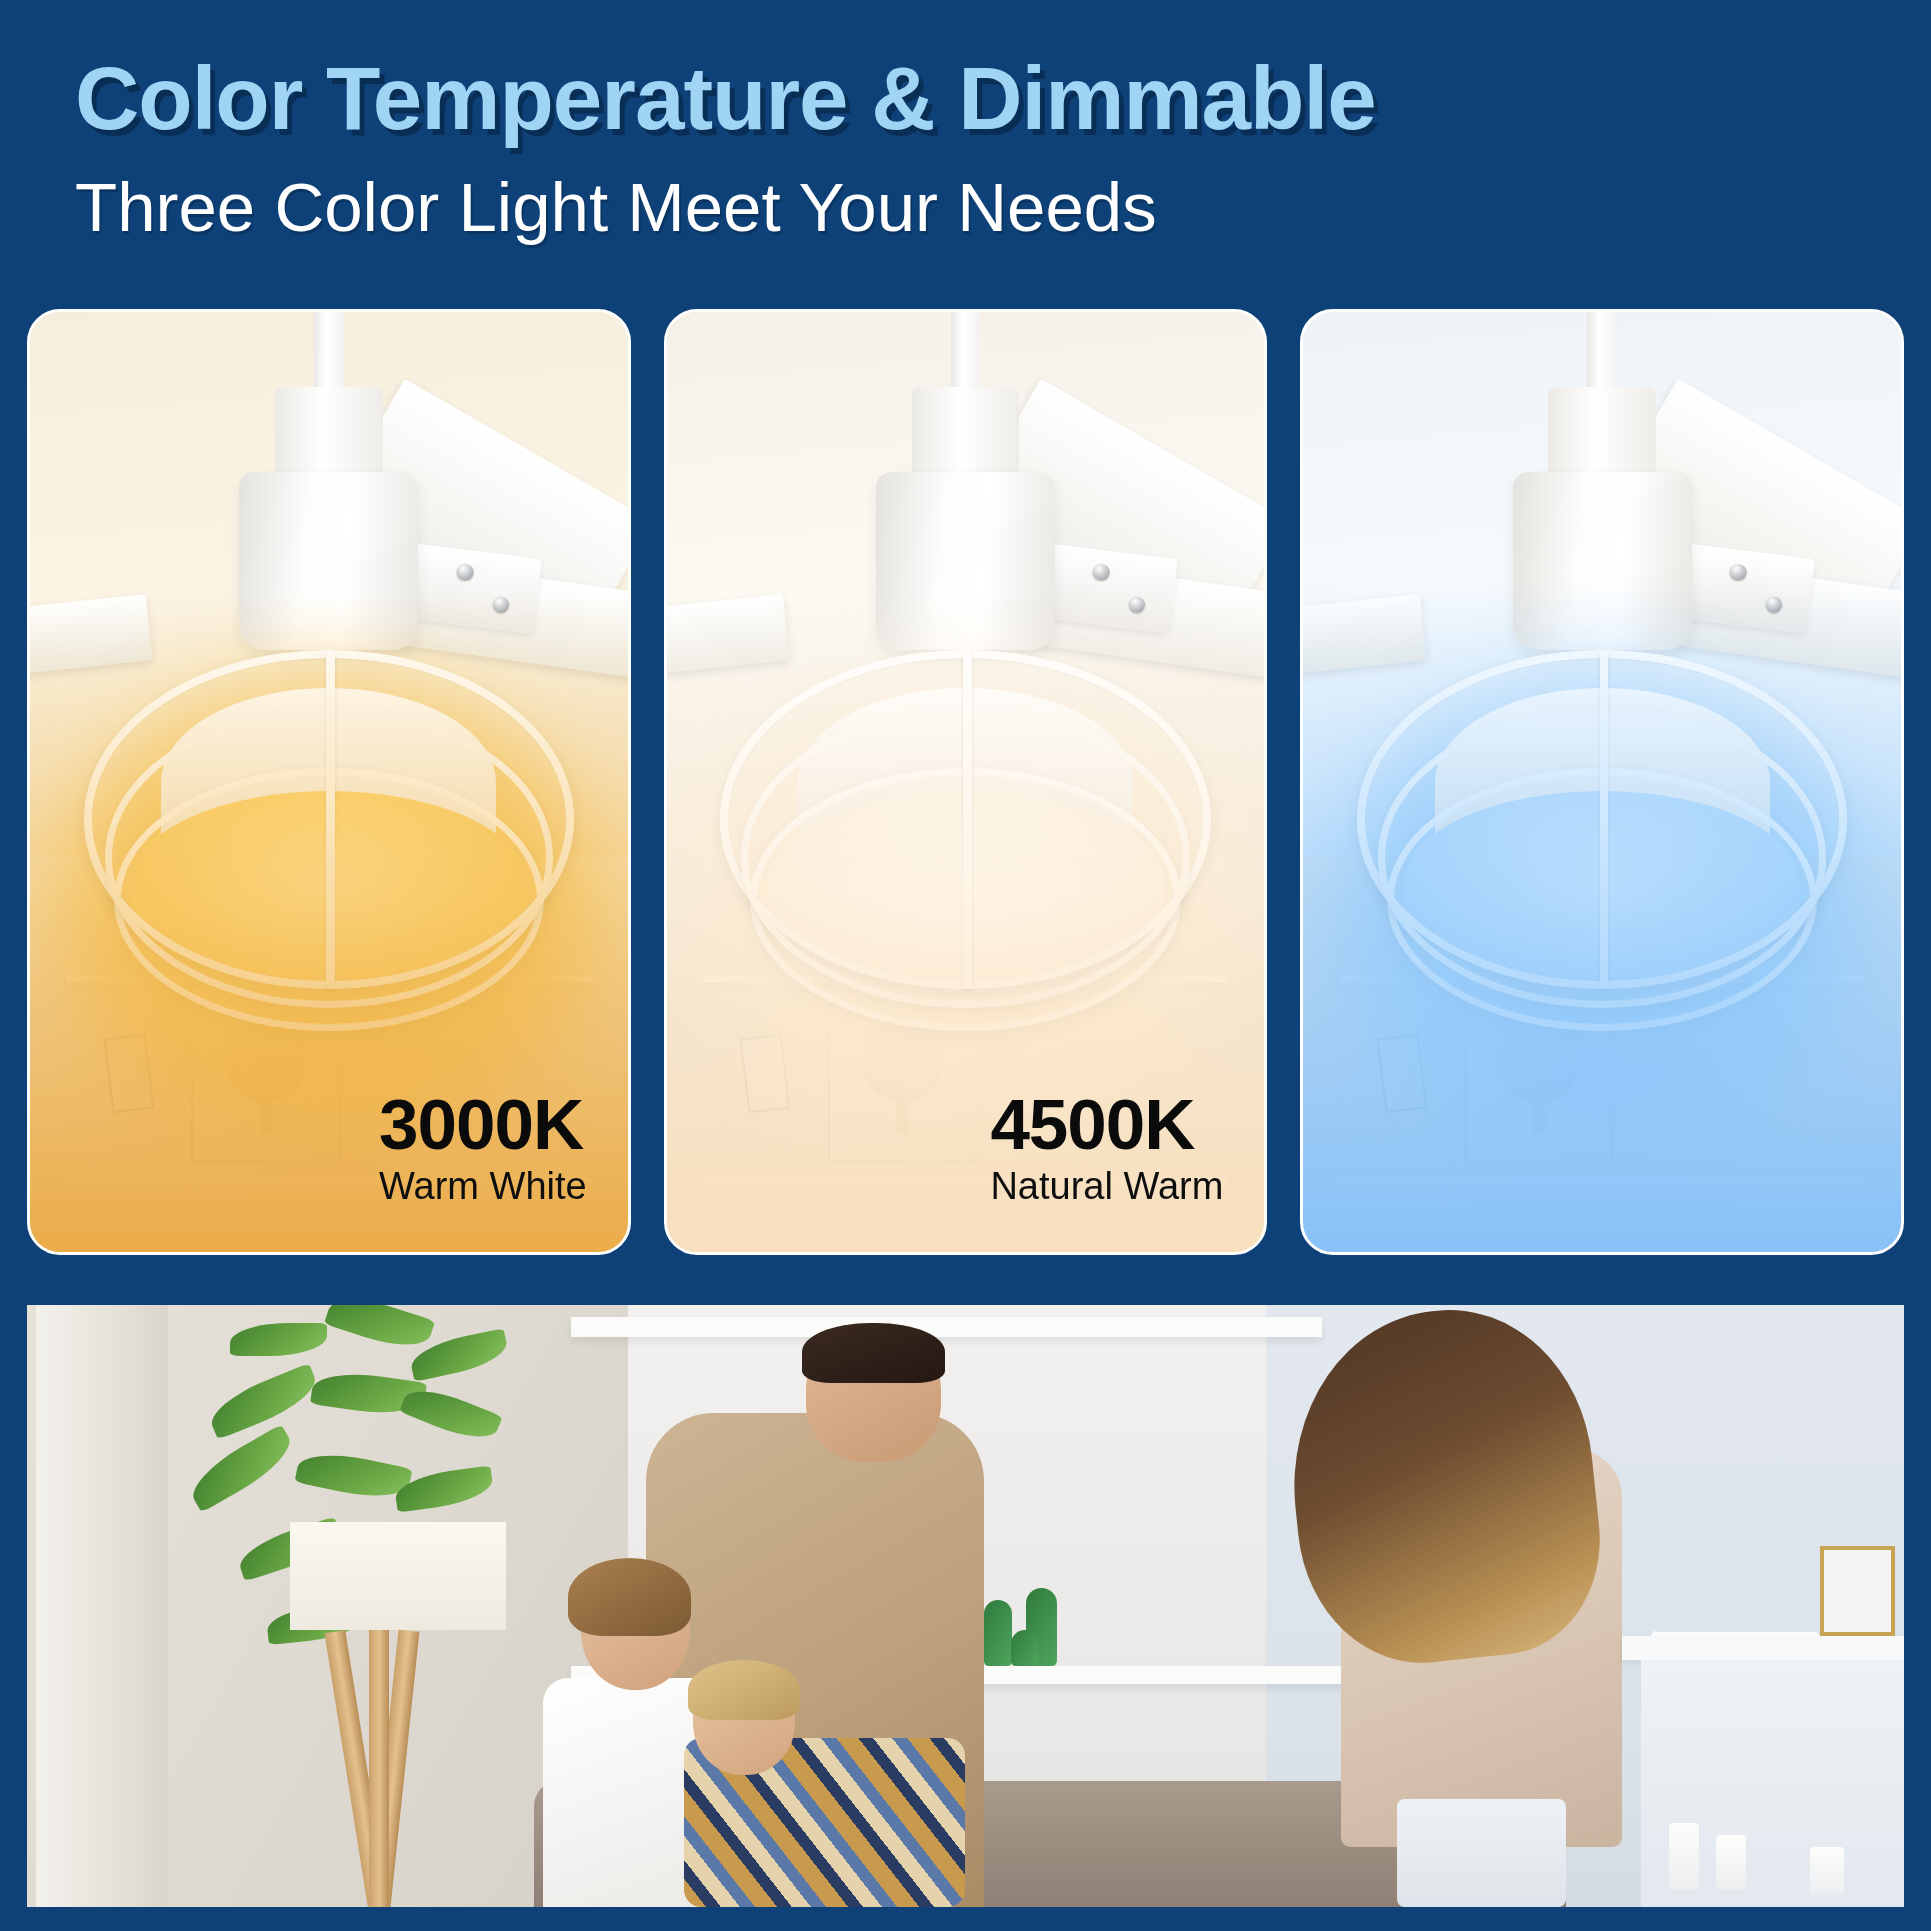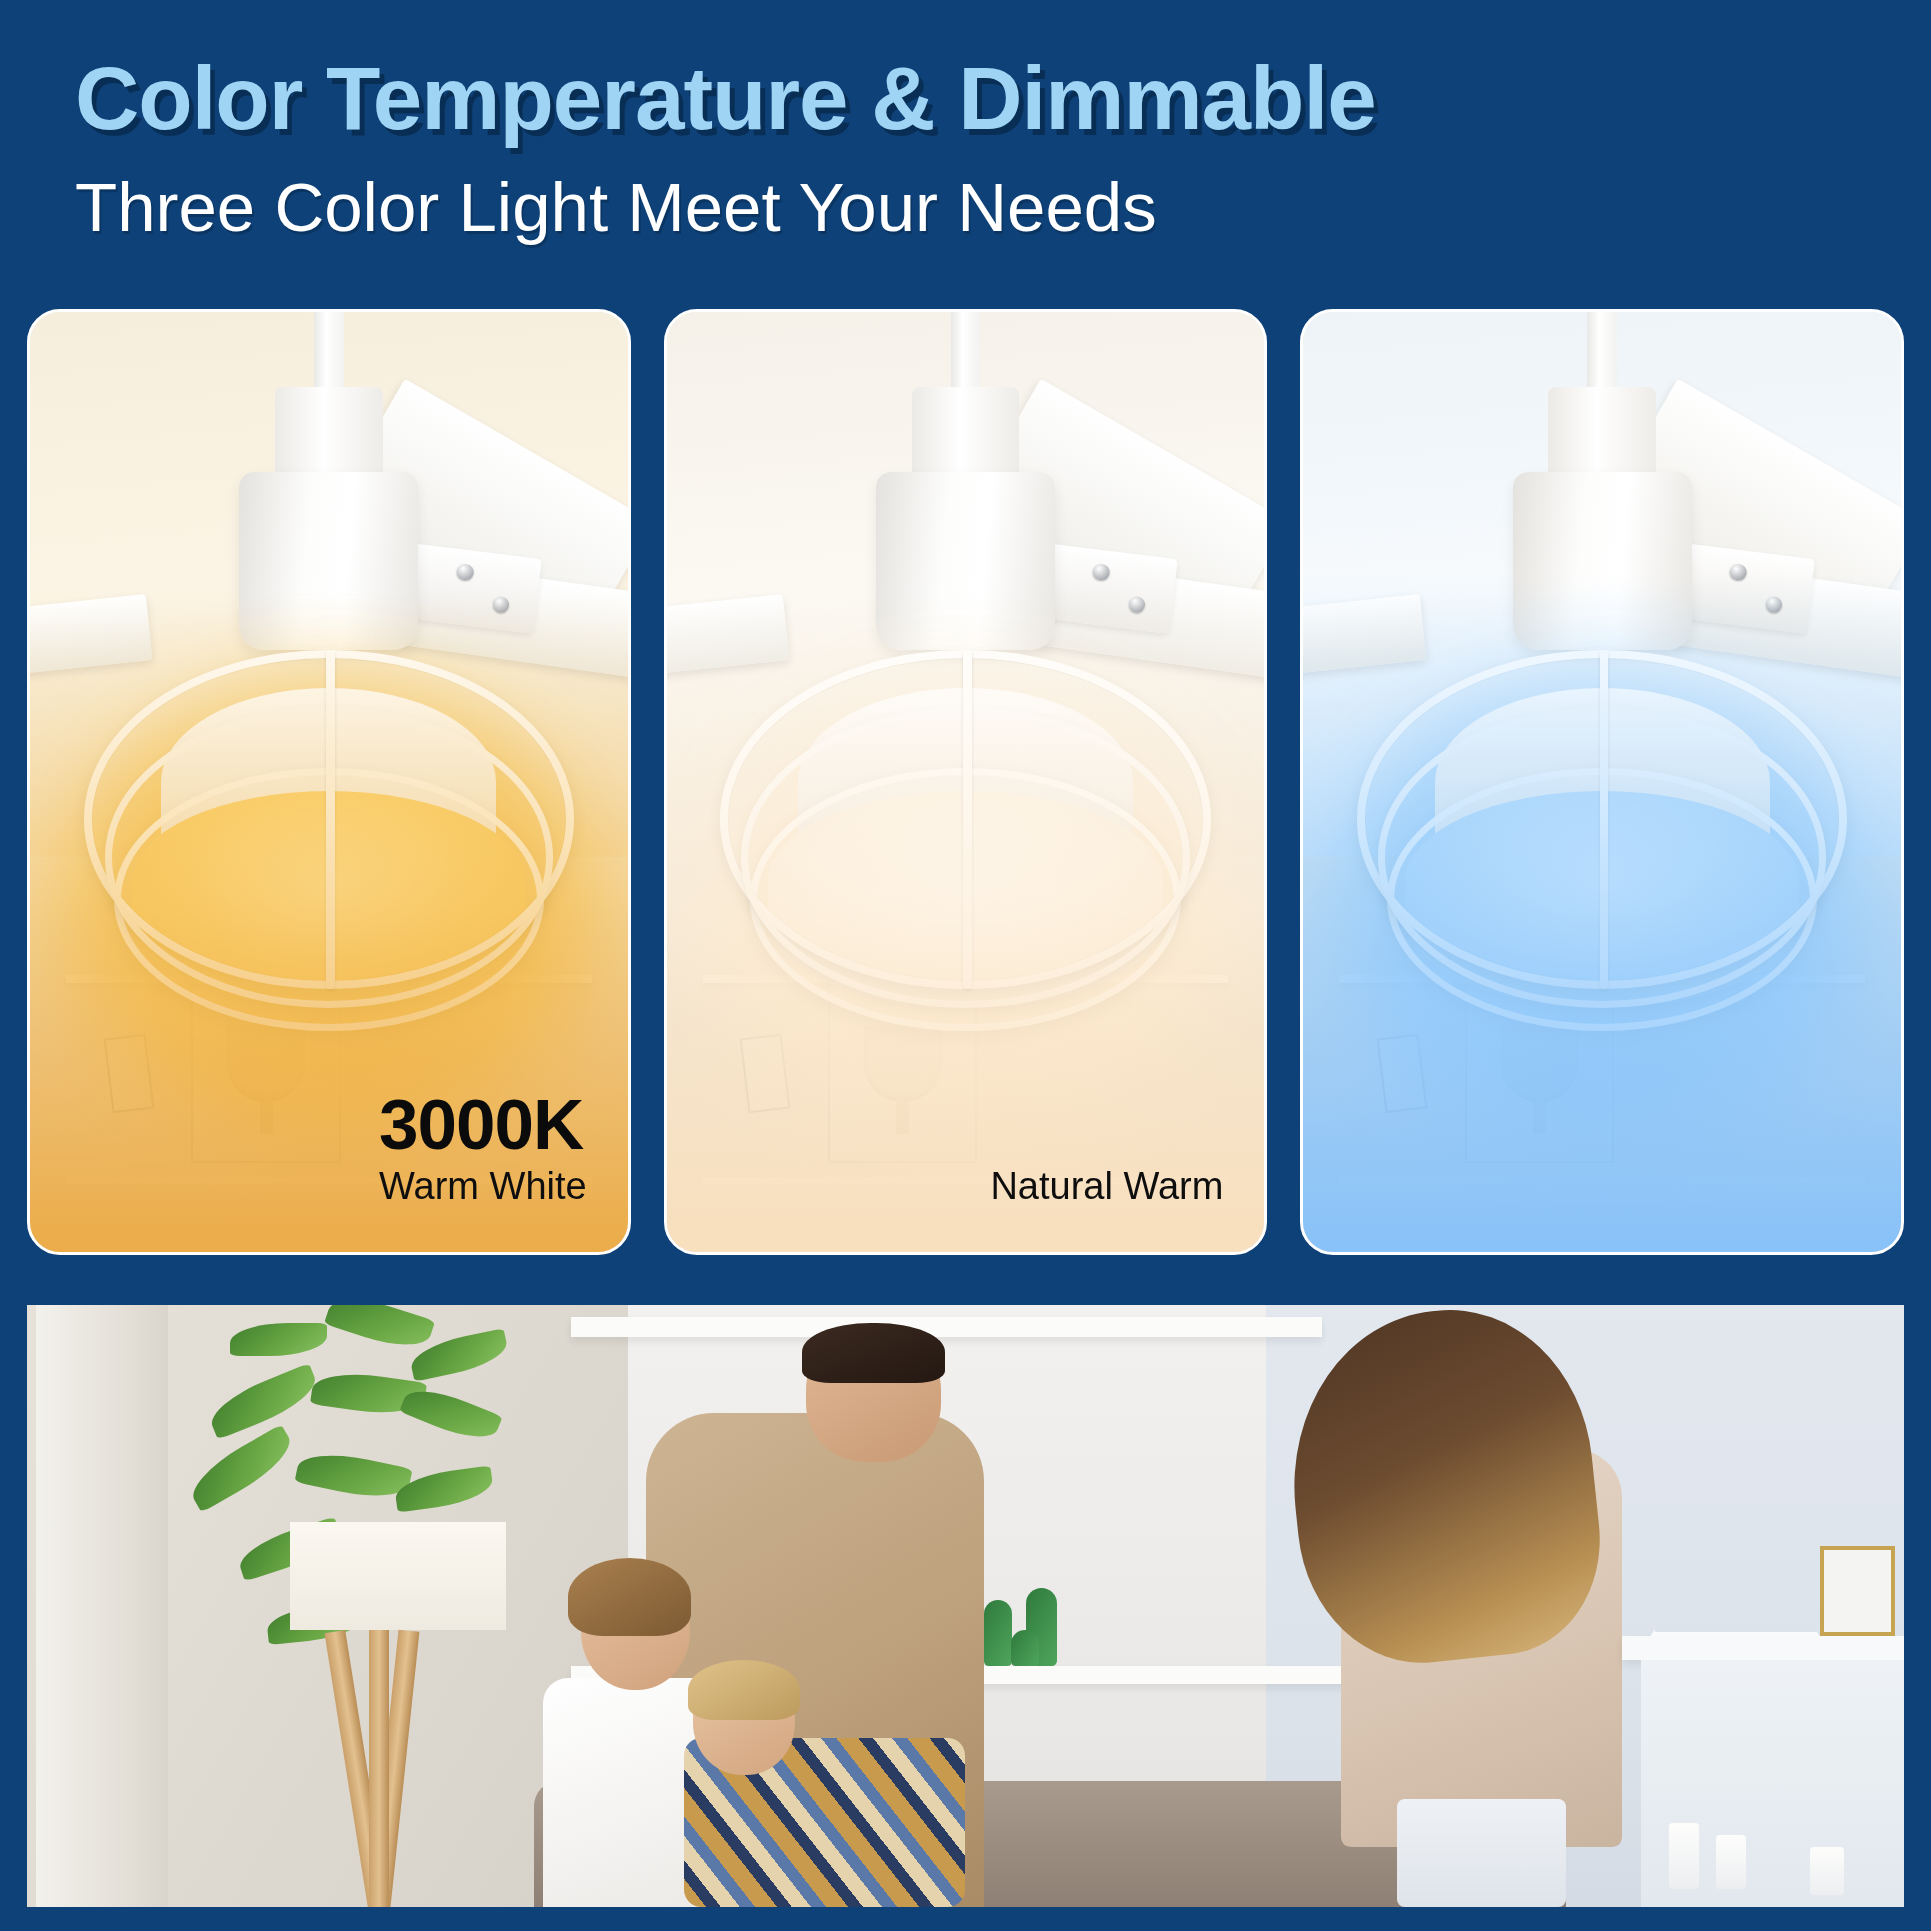--- a/index.html
+++ b/index.html
@@ -370,20 +370,21 @@
       <div class="shade-top"></div>
       <div class="glow"></div>
       <div class="glow-rim"></div>
       <div class="cage-outer"></div>
       <div class="cage-mid"></div>
       <div class="cage-rib"></div>
 
       <div class="tint"></div>
     </div>
     <div class="caption">
+      <div class="kelvin">4500K</div>
       <div class="cname">Natural Warm</div>
     </div>
   </div>
 
   <div class="card cool">
     <div class="scene">
       <div class="ceiling"></div>
       <div class="room"></div>
       <div class="shelf"></div>
       <div class="shelf2"></div>

